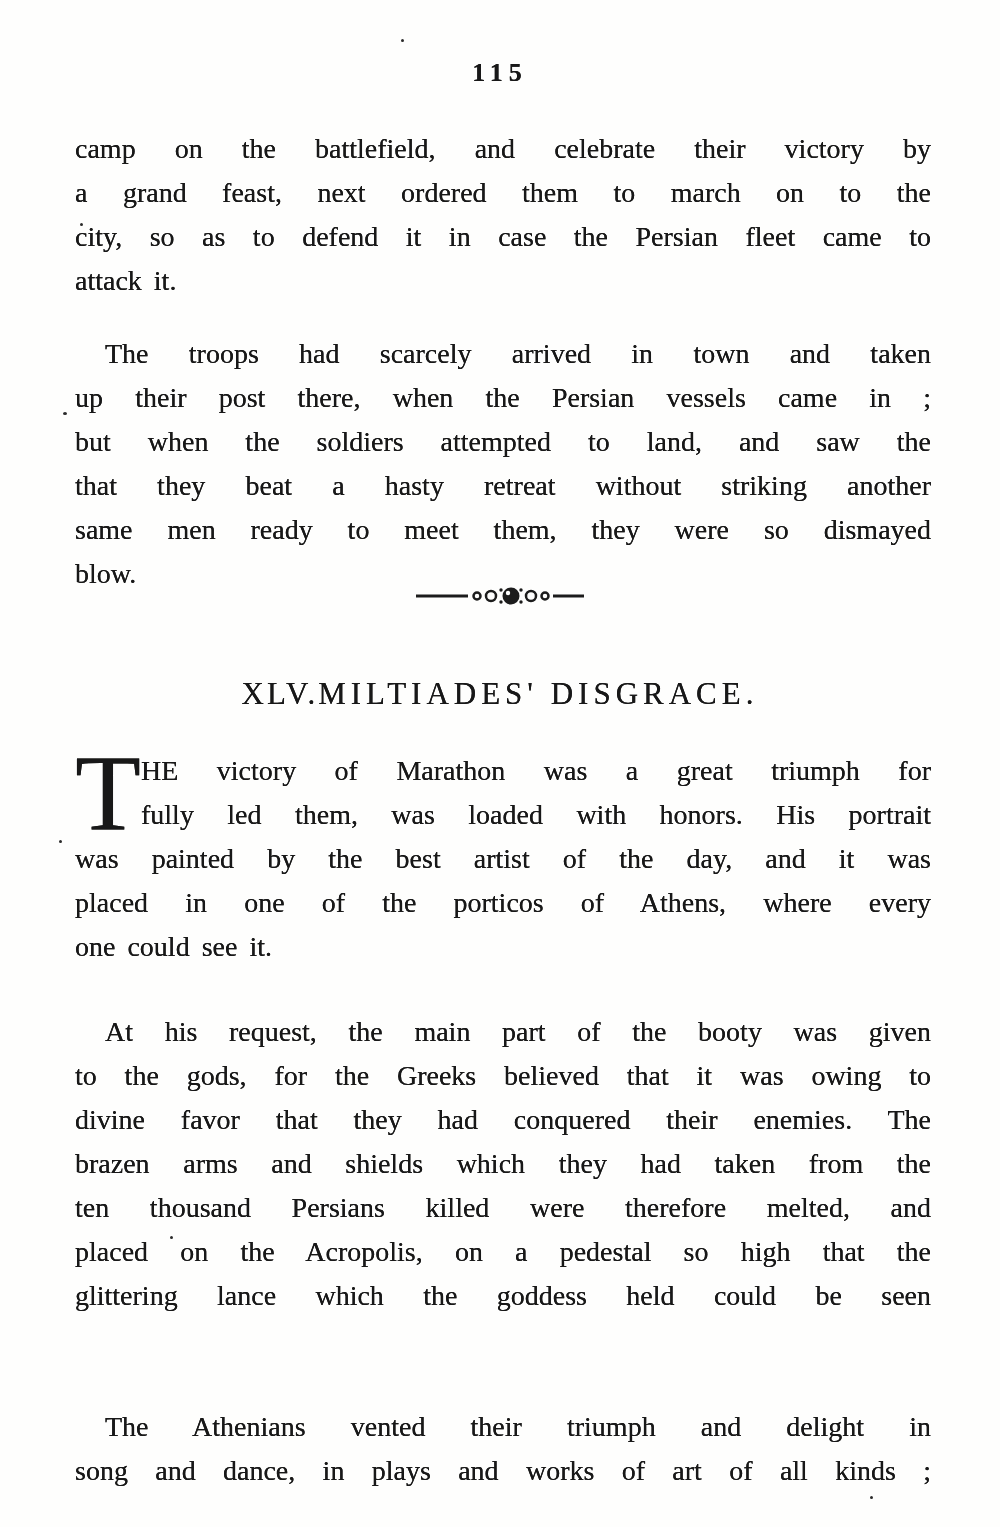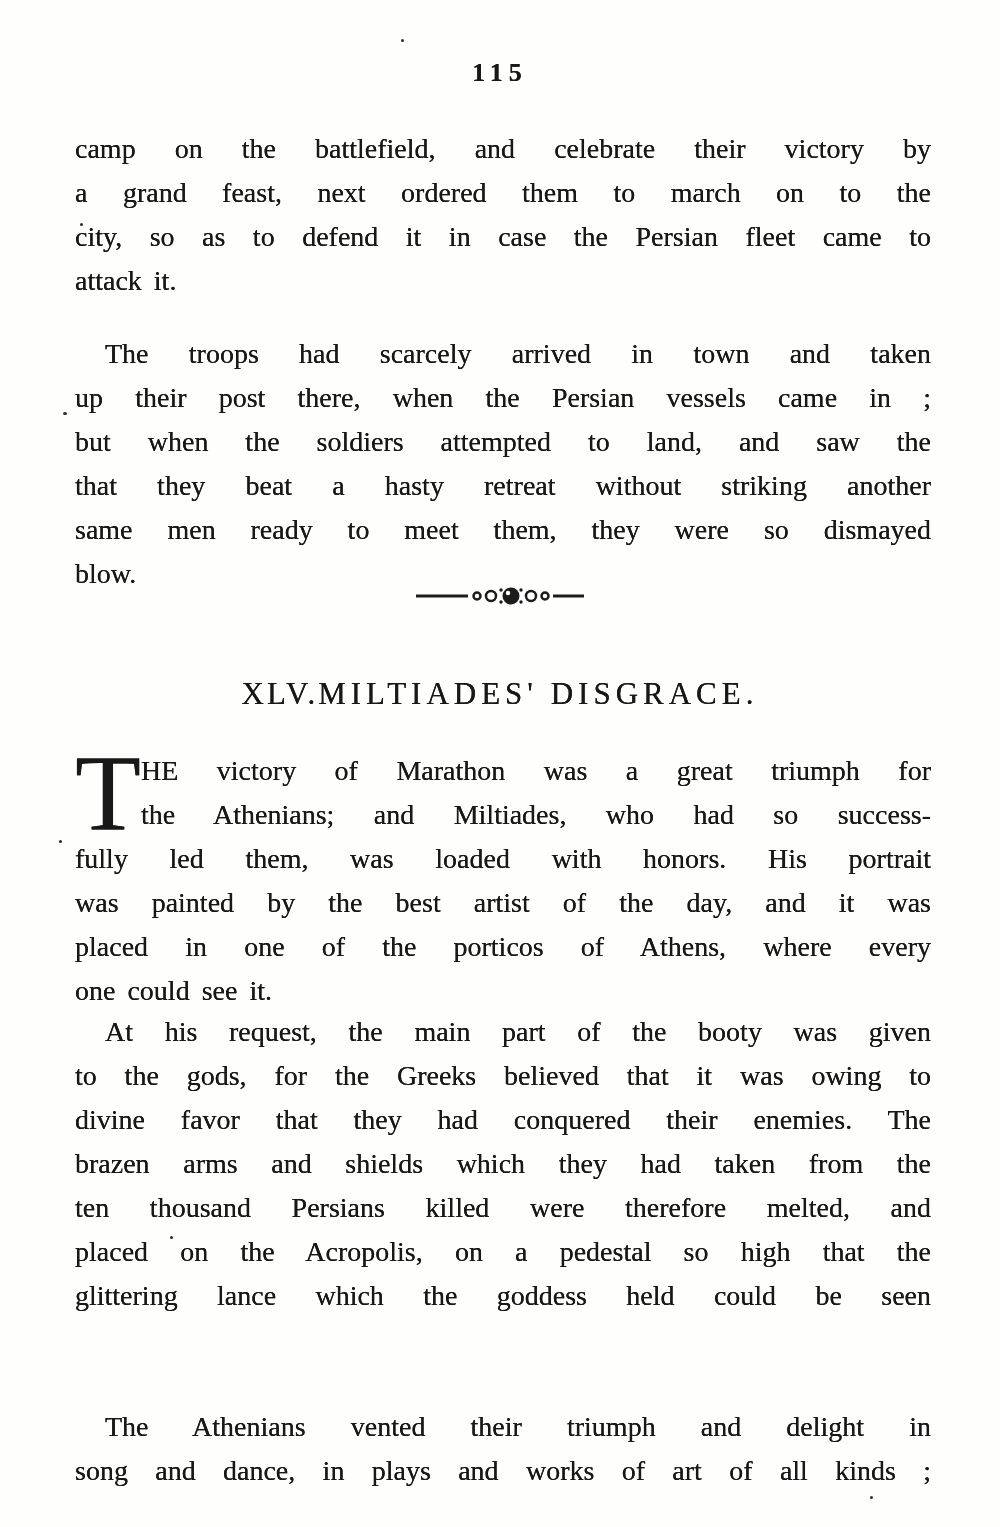--- a/index.html
+++ b/index.html
@@ -123,21 +123,20 @@
     </svg>
   </div>
 
   <div class="heading">
     <span class="num">XLV.</span><span class="title">MILTIADES' DISGRACE.</span>
   </div>
 
   <div class="block" style="top:749px;">
     <span class="dropcap">T</span>
     <div class="line">HE victory of Marathon was a great triumph for</div>
-    <div class="line">the Athenians; and Miltiades, who had so success-</div>
     <div class="line">fully led them, was loaded with honors.  His portrait</div>
     <div class="line">was painted by the best artist of the day, and it was</div>
     <div class="line">placed in one of the porticos of Athens, where every</div>
     <div class="line last">one could see it.</div>
   </div>
 
   <div class="block" style="top:1010px;">
     <div class="line indent">At his request, the main part of the booty was given</div>
     <div class="line">to the gods, for the Greeks believed that it was owing to</div>
     <div class="line">divine favor that they had conquered their enemies.  The</div>

